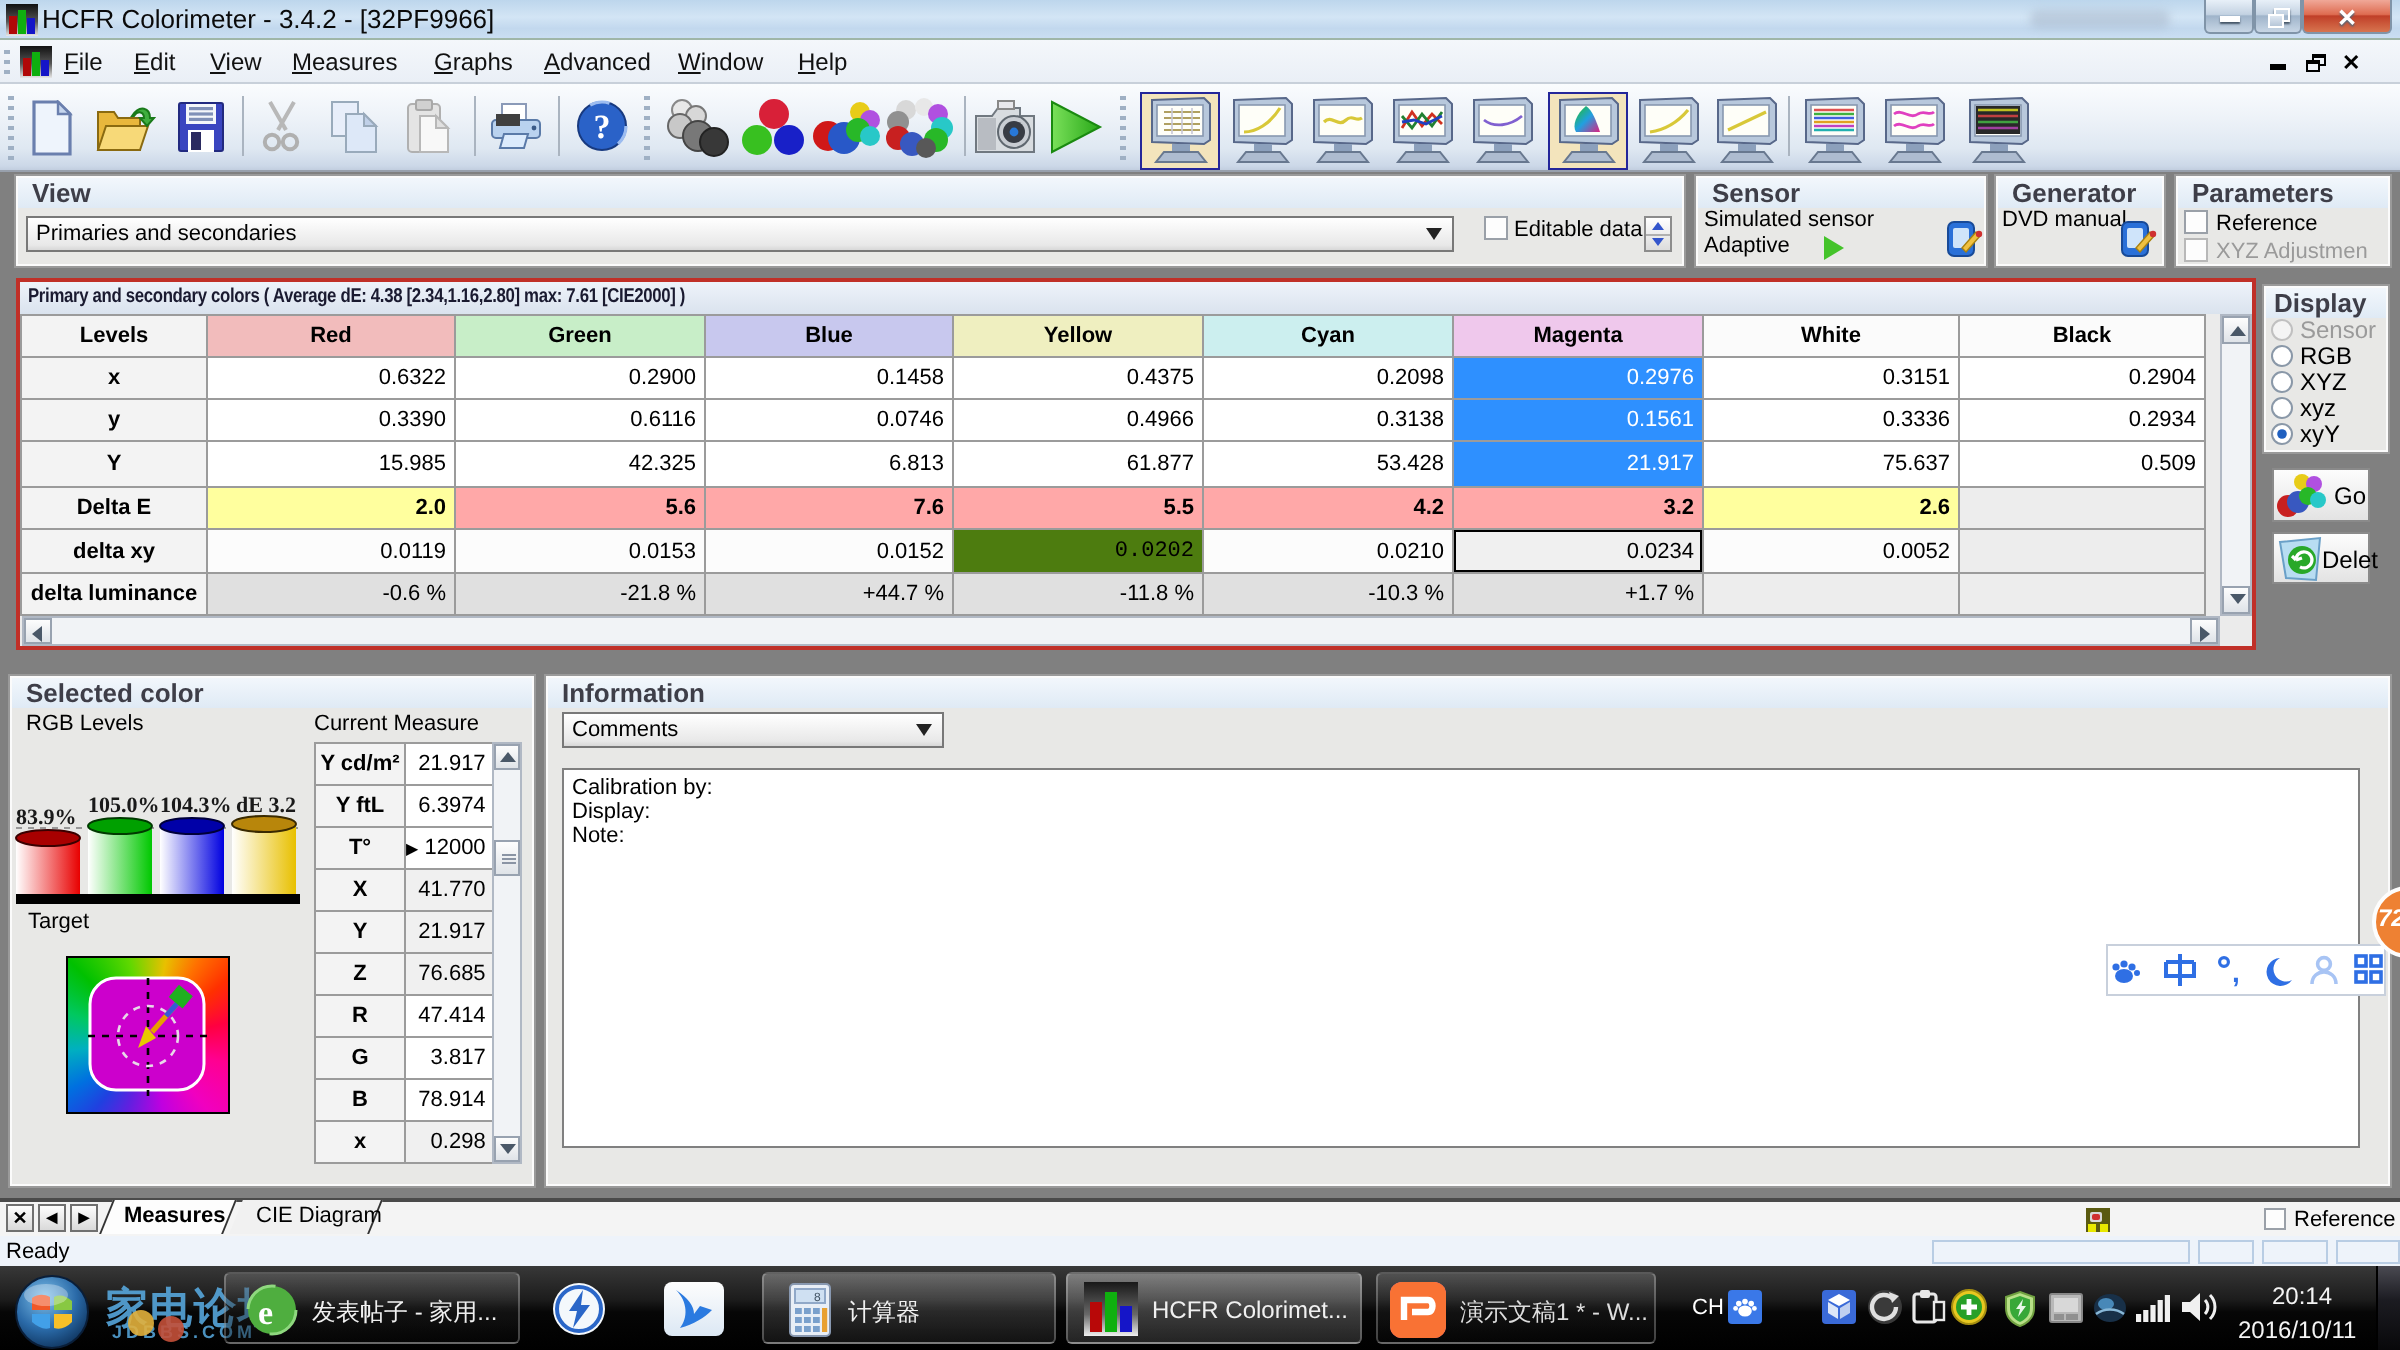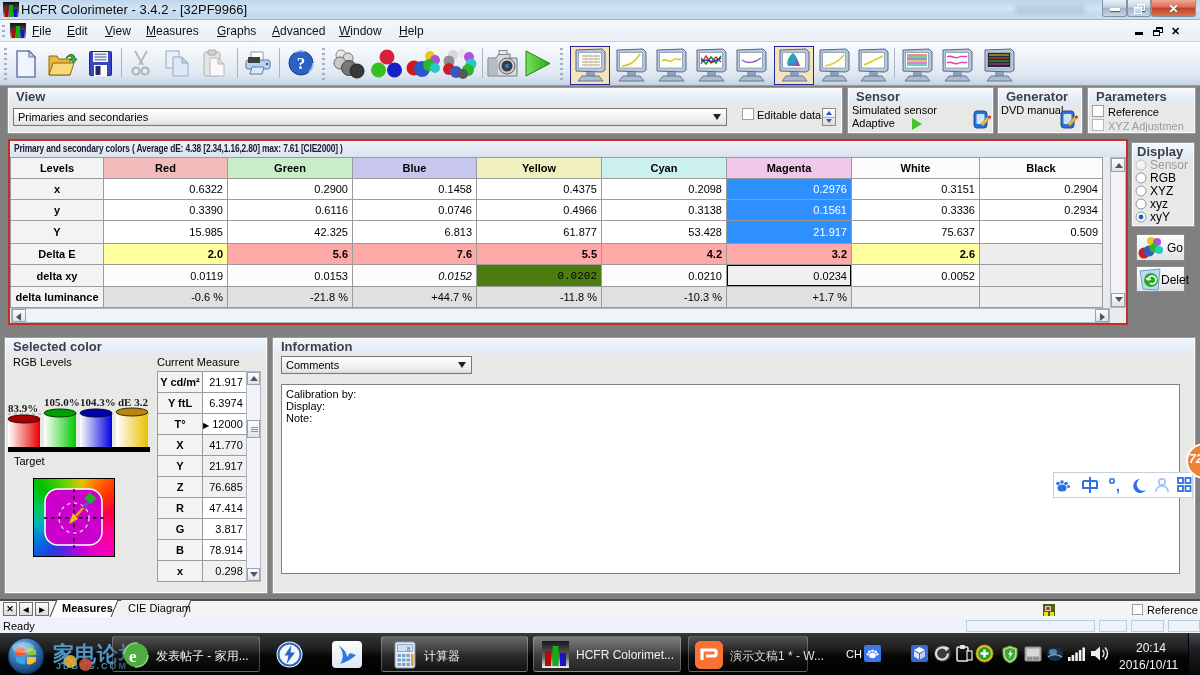--- a/index.html
+++ b/index.html
@@ -439,21 +439,21 @@
               <td style="background:#ffa8a8;">5.5</td>
               <td style="background:#ffa8a8;">4.2</td>
           <td style="background:#ffa8a8;">3.2</td>
               <td style="background:#ffff9e;">2.6</td>
               <td style="background:#ededed;"></td>
         </tr>
         <tr style="height:22px;">
               <td class="lab">delta xy</td>
               <td style="background:#fcfcfc;">0.0119</td>
               <td style="background:#fcfcfc;">0.0153</td>
-              <td style="background:#fcfcfc;font-style:italic;">0.0152</td>
+              <td style="background:#fcfcfc;">0.0152</td>
               <td style="background:#4d7c0f;font-family:Liberation Mono, monospace;">0.0202</td>
               <td style="background:#fcfcfc;">0.0210</td>
               <td style="background:#f0f0f0;box-shadow:inset 0 0 0 1px #000;">0.0234</td>
               <td style="background:#fcfcfc;">0.0052</td>
               <td style="background:#ededed;"></td>
             </tr>
         <tr>
               <td class="lab">delta luminance</td>
               <td style="background:#e0e0e0;">-0.6 %</td>
               <td style="background:#e0e0e0;">-21.8 %</td>
@@ -775,21 +775,21 @@
             <stop offset="1" stop-color="#f0f0f0"></stop>
           </linearGradient>
         </defs>
       <rect width="27" height="27" fill="url(#hcfrbg)"></rect>
       <rect x="3" y="10" width="6" height="15" fill="#b80808"></rect>
       <rect x="10.5" y="5" width="6" height="20" fill="#0fb00f"></rect>
       <rect x="18" y="12" width="6" height="13" fill="#1515c8"></rect>
     </svg>
     <span class="txt" style="left:42px;">HCFR Colorimet...</span>
   </div>
-  <div class="task" style="left:688px;width:120px;">
+  <div class="task" style="left:688px;width:140px;">
     <svg style="position:absolute;left:6px;top:4px;" width="28" height="28" viewBox="0 0 28 28">
       <rect width="28" height="28" rx="6" fill="#fb7299"></rect>
       <rect width="28" height="28" rx="6" fill="#f97234"></rect>
       <path d="M7 19 V9 H19 C22 9 22 15 19 15 H11" stroke="#fff" stroke-width="3.2" fill="none"></path>
     </svg>
     <span class="txt" style="left:41px;color:#ddd;">演示文稿1 * - W...</span>
   </div>
 
   <div class="abs" style="left:846px;top:648px;font-size:11px;color:#fff;">CH</div>
   <div class="abs" style="left:864px;top:645px;width:17px;height:17px;background:#3a78e8;border-radius:2px;">

